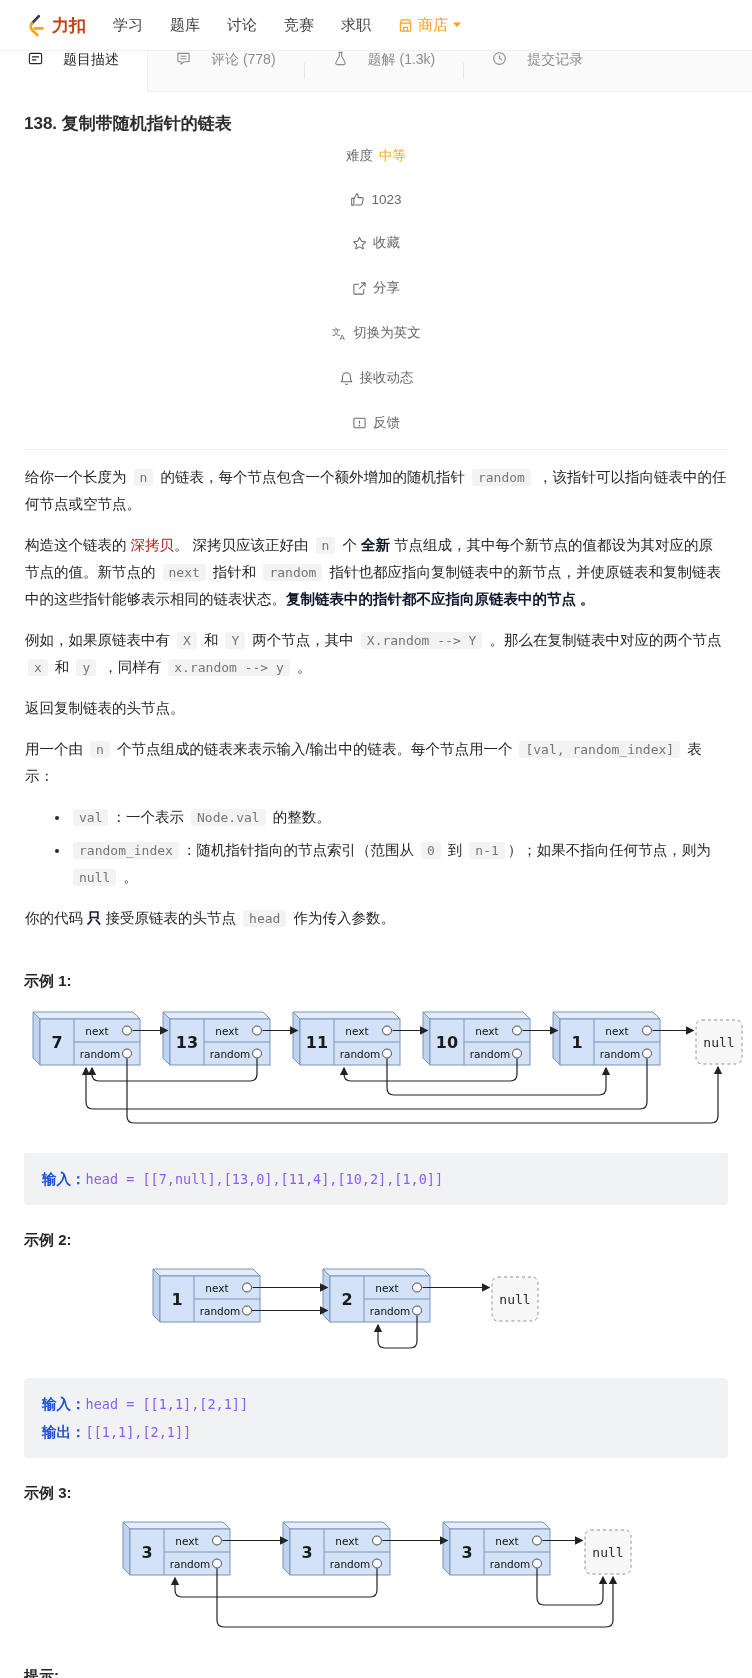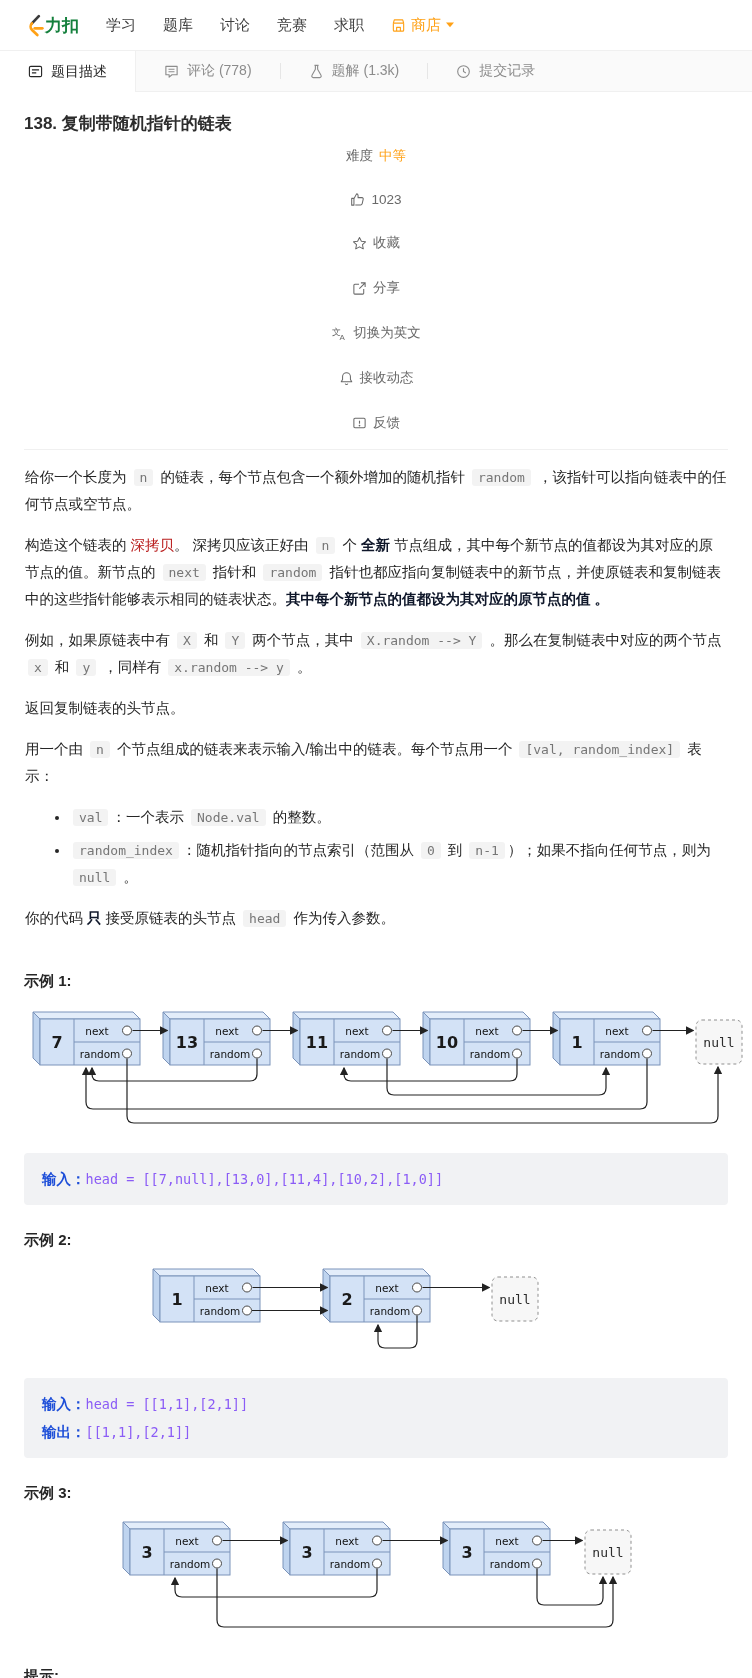--- a/index.html
+++ b/index.html
@@ -6,28 +6,28 @@
   html,body { margin:0; padding:0; }
   body {
     width:752px; height:1678px; overflow:hidden; background:#fff;
     color:#262626; font-family:"Liberation Sans","DejaVu Sans",sans-serif;
   }
   svg { display:block; }
   .icon { display:inline-flex; align-items:center; justify-content:center; }
 
   
   .nav { display:flex; align-items:center; height:50px; padding:0 24px; gap:27px; }
-  .logo { display:flex; align-items:center; font-weight:700; font-size:17px; color:#15803d; cursor:pointer; }
+  .logo { display:flex; align-items:center; gap:7px; font-weight:700; font-size:17px; color:#c2410c; cursor:pointer; }
   .nav-item { font-size:15px; color:#3f3f3f; cursor:pointer; }
   .nav-store { display:flex; align-items:center; gap:5px; color:#ffa116; font-size:15px; cursor:pointer; }
 
   
   .tabbar { display:flex; align-items:stretch; height:42px; background:#fafafa;
             border-top:1px solid #f0f0f0; border-bottom:1px solid #f0f0f0; }
-  .tab { display:flex; align-items:center; gap:8px; padding:0 28px; font-size:14px; color:#8c8c8c; cursor:pointer; white-space:nowrap; }
+  .tab { display:flex; align-items:flex-start; gap:20px; padding:0 28px; font-size:14px; color:#8c8c8c; cursor:pointer; white-space:nowrap; }
   .tab.active { background:#fff; color:#262626; border-right:1px solid #f0f0f0; margin-bottom:-1px; }
   .tab-sep { width:1px; height:16px; background:#e6e6e6; align-self:center; }
 
   
   .content { padding:0 24px; }
   .page-title { margin:20px 0 0; font-size:17px; font-weight:700; color:#2d2d2d; }
   .meta { display:flex; align-items:center; gap:27px; margin-top:12px; font-size:13.5px; color:#696969;flex-direction:column; }
   .meta .item { display:flex; align-items:center; gap:6px; cursor:pointer; }
   .meta .item.static { cursor:default; }
   .difficulty { color:#ffa116; }
@@ -194,21 +194,21 @@
           <circle cx="8" cy="10.2" r=".9" fill="currentColor"></circle>
         </svg>
       </span>
       <span>反馈</span>
     </span>
   </div>
 
   <div class="rule"></div>
 
   <p class="desc"><span>给你一个长度为 </span><code class="ic">n</code><span> 的链表，每个节点包含一个额外增加的随机指针 </span><code class="ic">random</code><span> ，该指针可以指向链表中的任何节点或空节点。</span></p>
-  <p class="desc"><span>构造这个链表的 </span><span class="fade">深拷贝</span><span>。 深拷贝应该正好由 </span><code class="ic">n</code><span> 个 </span><strong>全新</strong><span> 节点组成，其中每个新节点的值都设为其对应的原节点的值。新节点的 </span><code class="ic">next</code><span> 指针和 </span><code class="ic">random</code><span> 指针也都应指向复制链表中的新节点，并使原链表和复制链表中的这些指针能够表示相同的链表状态。</span><strong>其中每个新节点的值都设为其对应的原节点的值 。</strong></p>
+  <p class="desc"><span>构造这个链表的 </span><span class="fade">深拷贝</span><span>。 深拷贝应该正好由 </span><code class="ic">n</code><span> 个 </span><strong>全新</strong><span> 节点组成，其中每个新节点的值都设为其对应的原节点的值。新节点的 </span><code class="ic">next</code><span> 指针和 </span><code class="ic">random</code><span> 指针也都应指向复制链表中的新节点，并使原链表和复制链表中的这些指针能够表示相同的链表状态。</span><strong>复制链表中的指针都不应指向原链表中的节点 。</strong></p>
   <p class="desc"><span>例如，如果原链表中有 </span><code class="ic">X</code><span> 和 </span><code class="ic">Y</code><span> 两个节点，其中 </span><code class="ic">X.random --&gt; Y</code><span> 。那么在复制链表中对应的两个节点 </span><code class="ic">x</code><span> 和 </span><code class="ic">y</code><span> ，同样有 </span><code class="ic">x.random --&gt; y</code><span> 。</span></p>
   <p class="desc"><span>返回复制链表的头节点。</span></p>
   <p class="desc"><span>用一个由 </span><code class="ic">n</code><span> 个节点组成的链表来表示输入/输出中的链表。每个节点用一个 </span><code class="ic">[val, random_index]</code><span> 表示：</span></p>
 
   <ul class="desc-list">
     <li><code class="ic">val</code><span>：一个表示 </span><code class="ic">Node.val</code><span> 的整数。</span></li>
     <li><code class="ic">random_index</code><span>：随机指针指向的节点索引（范围从 </span><code class="ic">0</code><span> 到 </span><code class="ic">n-1</code><span>）；如果不指向任何节点，则为 </span><code class="ic">null</code><span> 。</span></li>
   </ul>
 
   <p class="desc"><span>你的代码 </span><strong>只</strong><span> 接受原链表的头节点 </span><code class="ic">head</code><span> 作为传入参数。</span></p>

